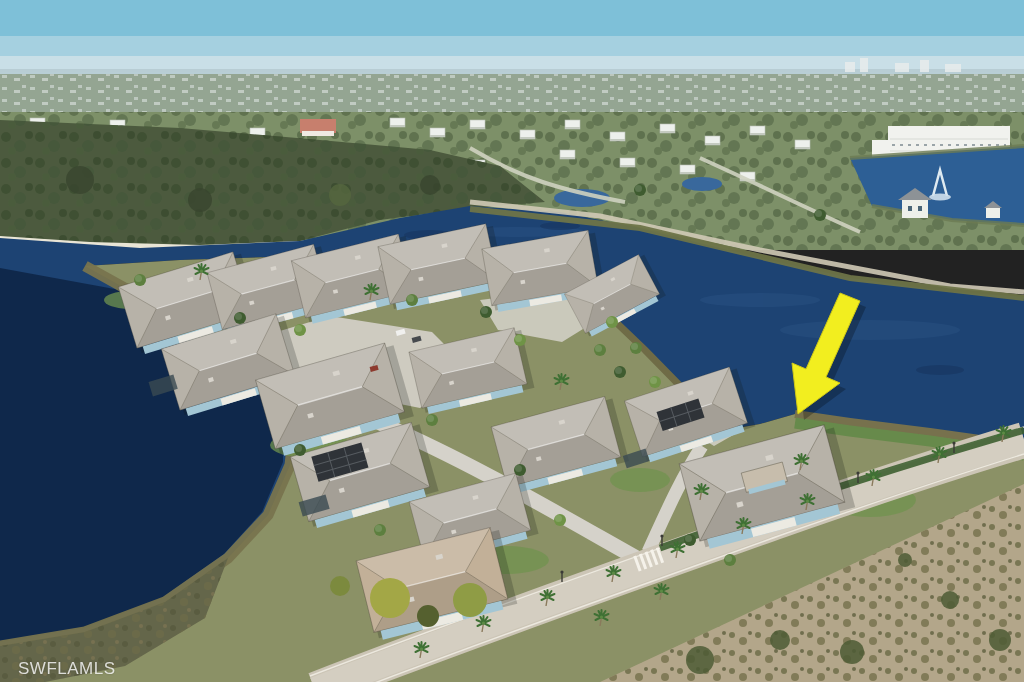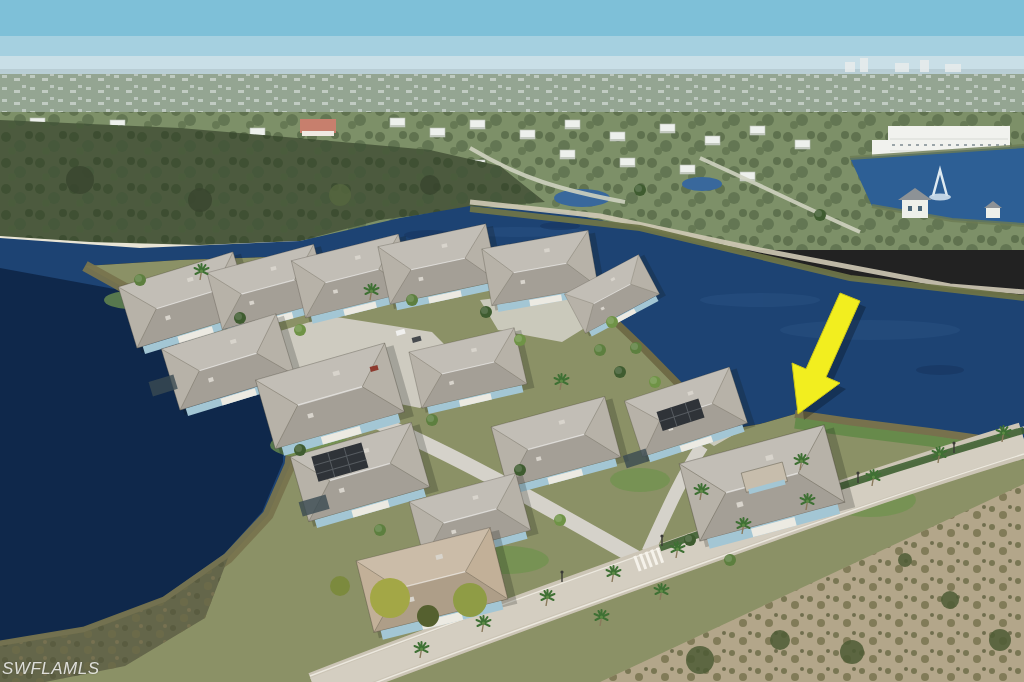--- a/index.html
+++ b/index.html
@@ -14,25 +14,24 @@
     --arrow_yellow:#f2ee1f; --tree_dark:#3f5c30; --tree_mid:#5d7f3f; --tree_light:#6f9346;
     --autumn:#a3a746; --scrub_sand:#b3a68a; --watermark:rgba(255,255,255,0.8);
   }
   html,body{margin:0;padding:0;background:#222;}
   .stage{
     position:relative; width:1024px; height:682px; overflow:hidden;
     font-family:"Liberation Sans", sans-serif;
   }
   .stage svg{display:block;}
   .watermark{
-    position:absolute; left:2px; bottom:3px;
+    position:absolute; left:18px; bottom:3px;
     font-size:17px; letter-spacing:.5px; color:var(--watermark);
     text-shadow:0 0 2px rgba(0,0,0,.25);
     user-select:none;
-    font-style:italic;
   }
   
   .skyTop{fill:var(--sky_top)} .skyMid{fill:var(--sky_mid)} .skyHor{fill:var(--sky_horizon)}
   .haze{fill:var(--haze)} .farBand{fill:var(--far_band)} .midBand{fill:var(--mid_band)}
   .forest{fill:var(--forest)} .sand{fill:var(--sand)}
   .lake{fill:var(--lake_main)} .lakeDark{fill:var(--lake_dark)} .lakeSmall{fill:var(--lake_small)}
   .land{fill:var(--land_base)} .marsh{fill:var(--marsh)}
   .pave{fill:var(--pavement)} .bldg{fill:var(--building_white)}
   .arrow{fill:var(--arrow_yellow)}
 </style>

